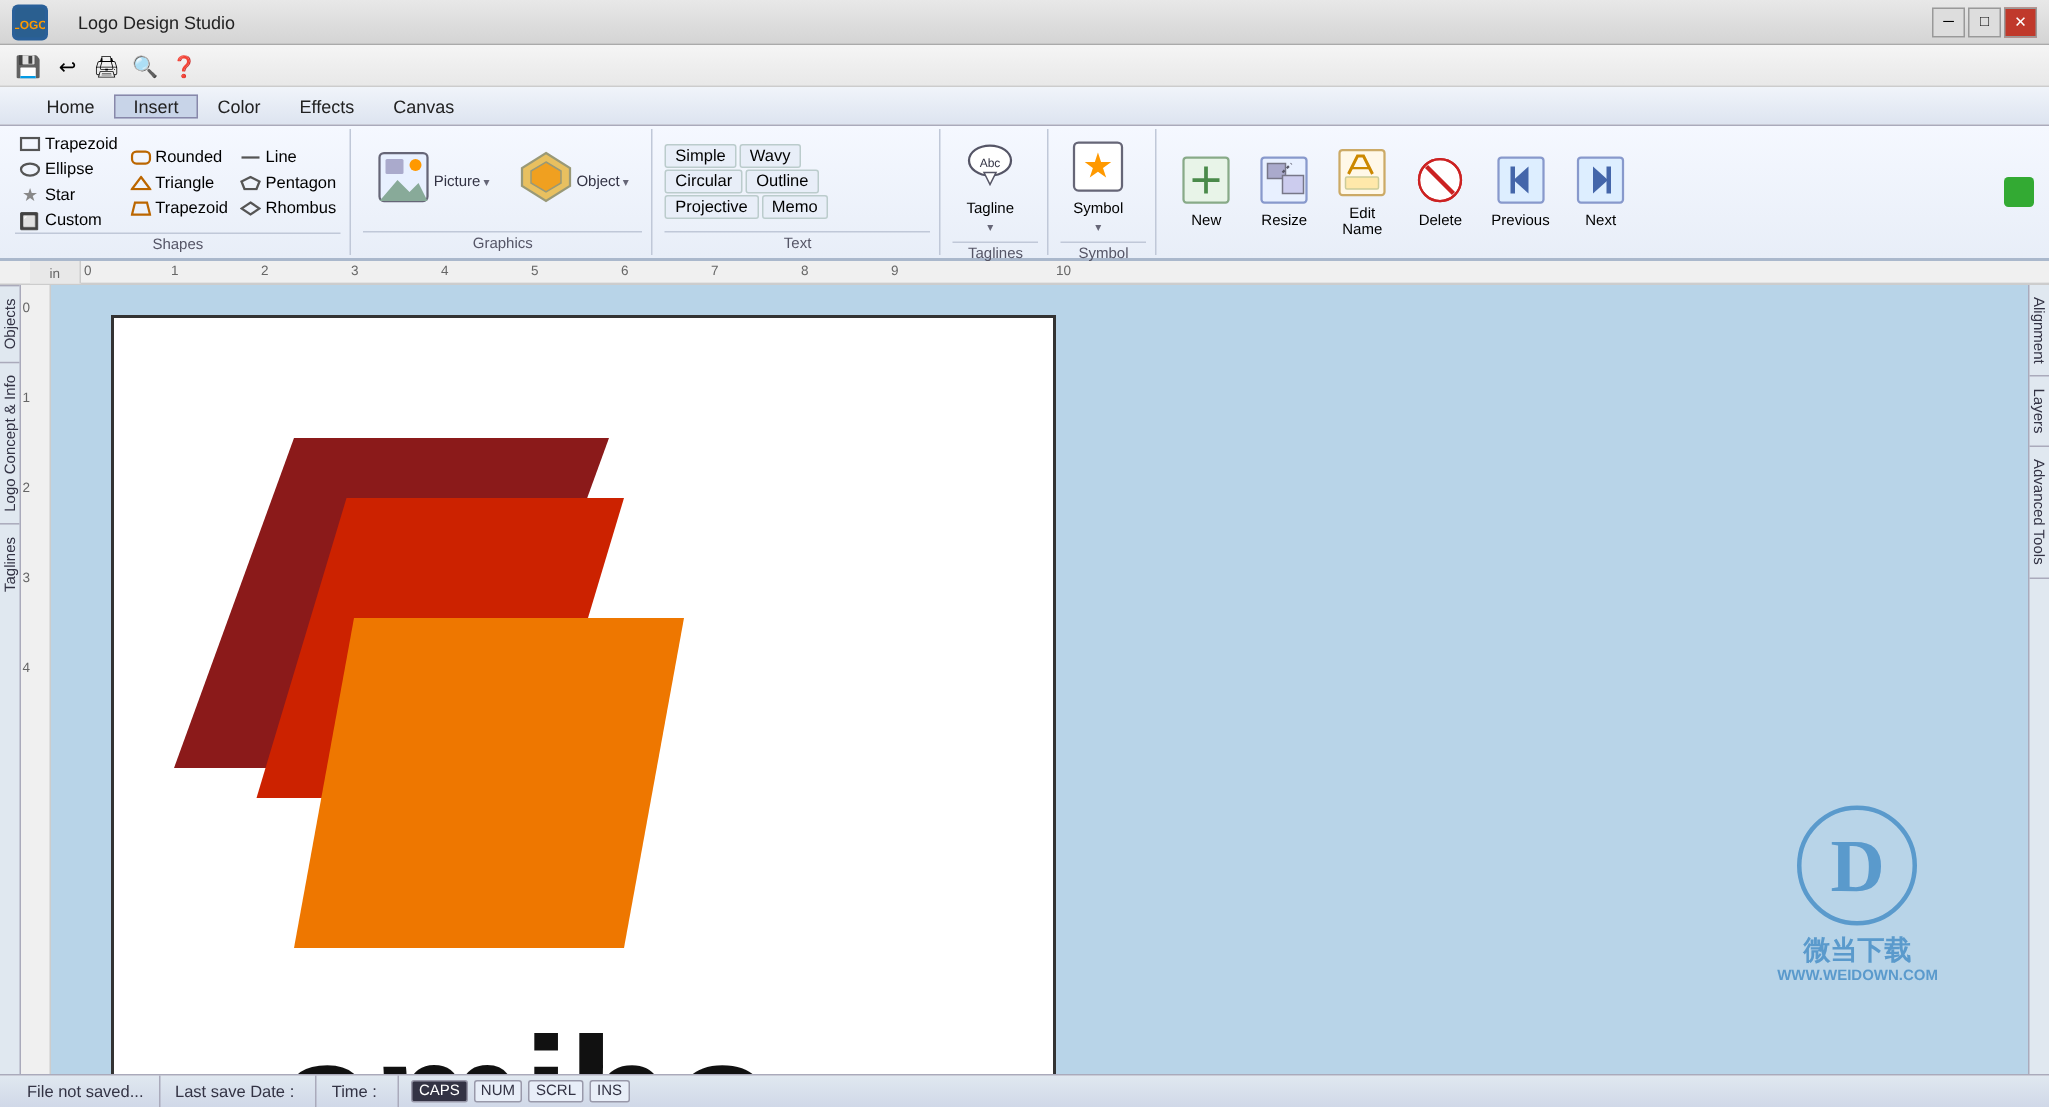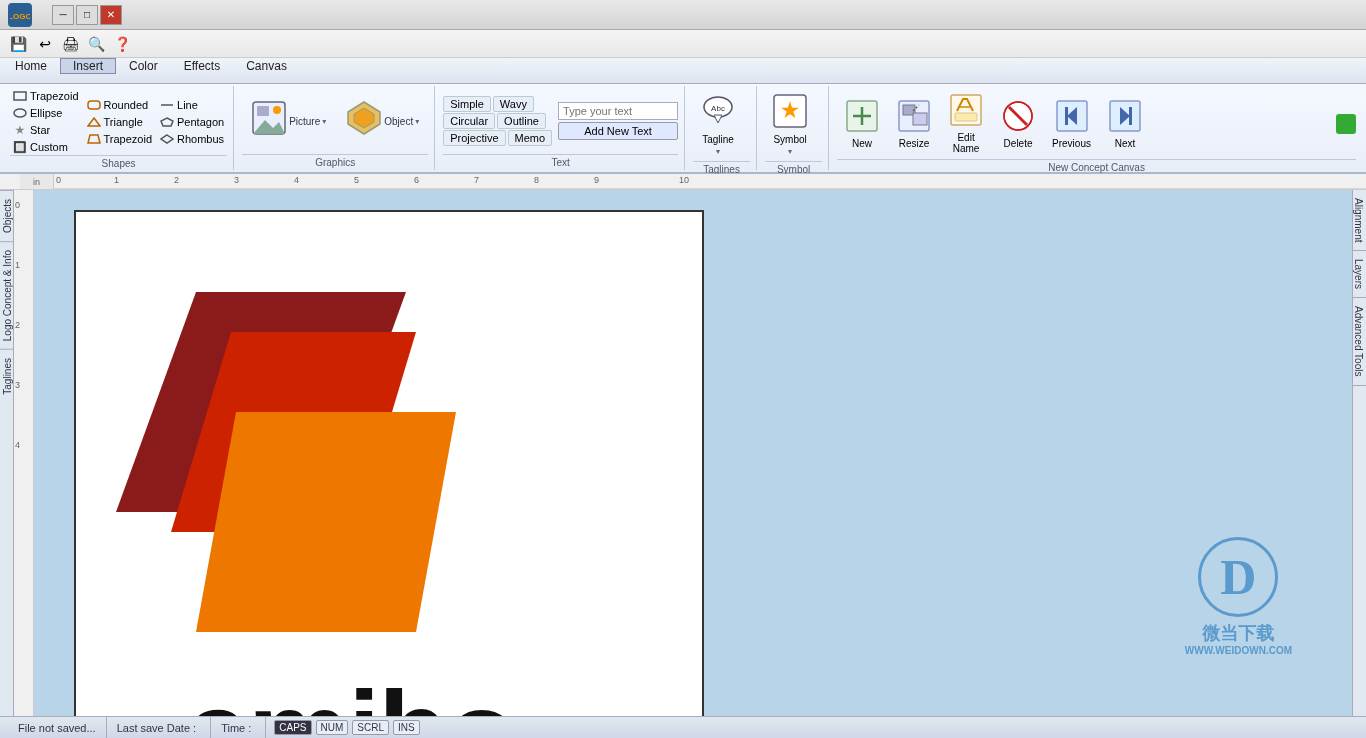--- a/index.html
+++ b/index.html
@@ -51,23 +51,23 @@
       display: flex; align-items: center; justify-content: center;
       font-size: 14px;
       border-radius: 2px;
     }
 
     
     #menubar {
       background: linear-gradient(to bottom, #f0f4fa, #dde4f0);
       height: 26px;
       display: flex;
-      align-items: flex-start;
+      align-items: center;
       border-bottom: 1px solid #aab;
-      padding: 0 2px;
+      padding: 0 18px;
     }
     #menubar .menu-item {
       padding: 0 12px;
       display: flex; align-items: center;
       cursor: pointer;
       font-size: 12px;
       color: #222;
       border: 1px solid transparent;
     }
     #menubar .menu-item:hover, #menubar .menu-item.active {
@@ -372,20 +372,21 @@
 </head>
 <body>
 
 <div id="titlebar">
   <div class="logo-icon">
     <svg width="20" height="20" viewBox="0 0 20 20">
       <rect width="20" height="20" rx="3" fill="#2a5f90"></rect>
       <text x="10" y="14" text-anchor="middle" fill="#f90" font-size="8" font-weight="bold">LOGO</text>
     </svg>
   </div>
+  <span class="title">Logo Design Studio</span>
   <div class="win-controls">
     <div class="win-btn">─</div>
     <div class="win-btn">□</div>
     <div class="win-btn close">✕</div>
   </div>
 </div>
 
 <div id="quickaccess">
   <button class="qa-btn">💾</button>
   <button class="qa-btn">↩</button>
@@ -527,24 +528,20 @@
           <div style="display:flex; gap:2px;">
             <button class="text-type-btn">Circular</button>
             <button class="text-type-btn">Outline</button>
           </div>
           <div style="display:flex; gap:2px;">
             <button class="text-type-btn">Projective</button>
             <button class="text-type-btn">Memo</button>
           </div>
         </div>
       </div>
-      <div class="text-input-area" style="margin-left:4px;">
-        <input class="text-input-field" type="text" placeholder="Type your text" style="">
-        <button class="add-new-text-btn">Add New Text</button>
-      </div>
     </div>
     <div class="ribbon-group-label">Text</div>
   </div>
 
   <div class="ribbon-group" style="min-width:70px;">
     <div class="ribbon-content">
       <div class="tagline-btn">
         <div>
           <svg width="36" height="36" viewBox="0 0 36 36">
             <ellipse cx="18" cy="14" rx="14" ry="10" fill="white" stroke="#556" stroke-width="1.5"></ellipse>
@@ -645,21 +642,20 @@
             </svg>
           </div>
           <div style="font-size:10px;">Next</div>
         </div>
       </div>
 
       <div style="margin-left:auto; display:flex; align-items:center;">
         <div style="width:20px;height:20px;background:#3a3;border-radius:3px;"></div>
       </div>
     </div>
-    <div class="ribbon-group-label">New Concept Canvas</div>
   </div>
 
 </div>
 
 <div style="display:flex; height:16px; background:#f0f0f0; border-bottom:1px solid #ccc;">
   <div style="width:34px; background:#e8e8e8; border-right:1px solid #ccc; font-size:9px; display:flex; align-items:center; justify-content:center; color:#666;margin-left:20px;">in</div>
   <div id="ruler-h" style="flex:1; position:relative; overflow:hidden;">
     <svg width="1400" height="16" style="position:absolute; top:0; left:0;">
 
       <line x1="0" y1="15" x2="1400" y2="15" stroke="#bbb" stroke-width="1"></line>
@@ -669,21 +665,21 @@
       <span style="display:inline-block; width:60px; text-align:left; padding-left:2px;">0</span>
       <span style="display:inline-block; width:60px; text-align:left;">1</span>
       <span style="display:inline-block; width:60px; text-align:left;">2</span>
       <span style="display:inline-block; width:60px; text-align:left;">3</span>
       <span style="display:inline-block; width:60px; text-align:left;">4</span>
       <span style="display:inline-block; width:60px; text-align:left;">5</span>
       <span style="display:inline-block; width:60px; text-align:left;">6</span>
       <span style="display:inline-block; width:60px; text-align:left;">7</span>
       <span style="display:inline-block; width:60px; text-align:left;">8</span>
       <span style="display:inline-block; width:60px; text-align:left;">9</span>
-      <span style="display:inline-block; width:60px; text-align:center;">10</span>
+      <span style="display:inline-block; width:60px; text-align:right;">10</span>
     </div>
   </div>
 </div>
 
 <div id="side-info" style="display:flex; flex:1; height: calc(100vh - 30px - 28px - 26px - 90px - 16px - 22px);">
 
   <div id="left-panels">
     <div class="left-panel-tab">Objects</div>
     <div class="left-panel-tab">Logo Concept &amp; Info</div>
     <div class="left-panel-tab">Taglines</div>

